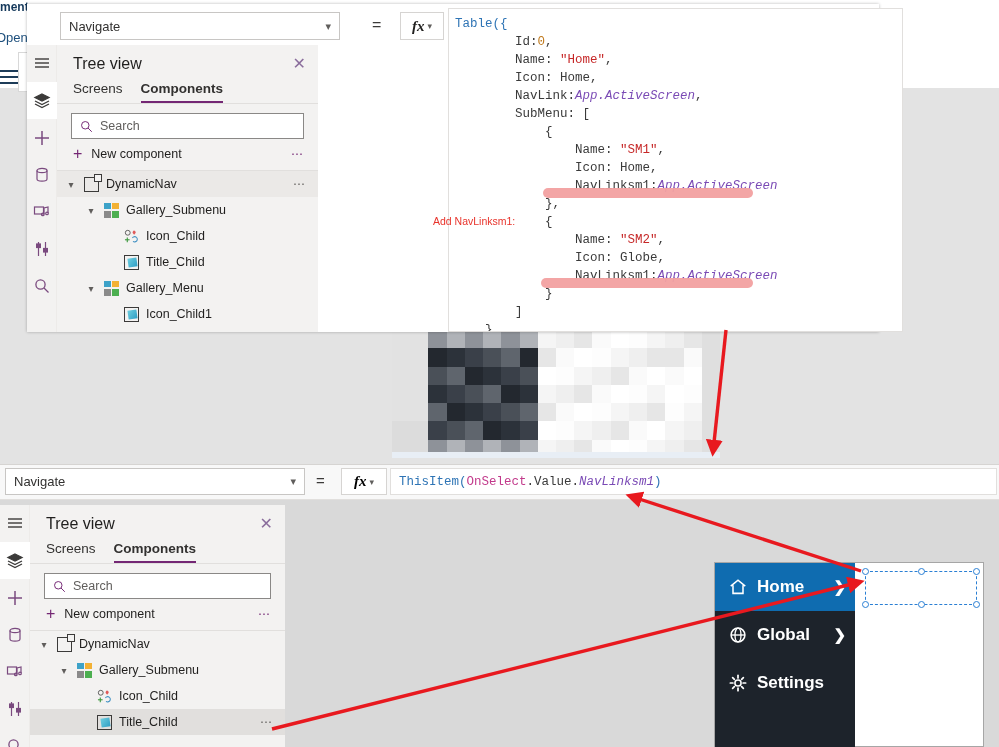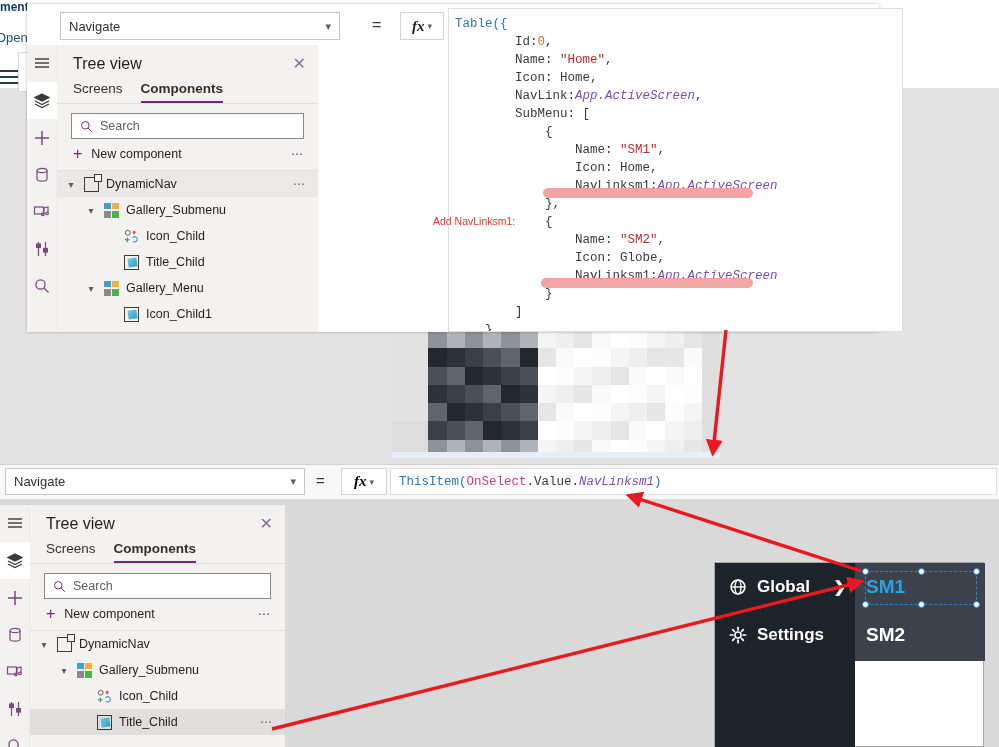--- a/index.html
+++ b/index.html
@@ -699,20 +699,27 @@
           <span class="chev"></span>
           <span class="ic ic-title"></span>
           <span>Title_Child</span>
           <span class="dots">⋯</span>
         </div>
       </div>
 </div>
 
 <div class="nav-app">
   <div class="nav-menu" id="navmenu">
+        <div class="nav-item sel">
+          <svg width="20" height="20" viewBox="0 0 22 22">
+            <path d="M3 10 L11 3.5 L19 10 M5.5 9 V18 h11 V9" fill="none" stroke="#ffffff" stroke-width="1.7"></path>
+          </svg>
+          <span>Home</span>
+          <span class="chev">❯</span>
+        </div>
         <div class="nav-item">
           <svg width="20" height="20" viewBox="0 0 22 22">
             <circle cx="11" cy="11" r="7.6" fill="none" stroke="#ffffff" stroke-width="1.7"></circle>
             <ellipse cx="11" cy="11" rx="3.3" ry="7.6" fill="none" stroke="#ffffff" stroke-width="1.5"></ellipse>
             <line x1="3.4" y1="11" x2="18.6" y2="11" stroke="#ffffff" stroke-width="1.5"></line>
           </svg>
           <span>Global</span>
           <span class="chev">❯</span>
         </div>
         <div class="nav-item">
@@ -725,28 +732,20 @@
               <line x1="16.6" y1="11" x2="19.4" y2="11"></line>
               <line x1="5.1" y1="5.1" x2="7" y2="7"></line>
               <line x1="15" y1="15" x2="16.9" y2="16.9"></line>
               <line x1="16.9" y1="5.1" x2="15" y2="7"></line>
               <line x1="7" y1="15" x2="5.1" y2="16.9"></line>
             </g>
           </svg>
           <span>Settings</span>
         </div>
       </div>
-  <div class="nav-sub" id="navsub">
-        <div class="sub-item active">
-          <span>SM1</span>
-        </div>
-        <div class="sub-item">
-          <span>SM2</span>
-        </div>
-      </div>
   <div class="sel-box">
     <div class="handle" style="left:-4px;  top:-4px;"></div>
     <div class="handle" style="left:52px;  top:-4px;"></div>
     <div class="handle" style="right:-4px; top:-4px;"></div>
     <div class="handle" style="left:-4px;  bottom:-4px;"></div>
     <div class="handle" style="left:52px;  bottom:-4px;"></div>
     <div class="handle" style="right:-4px; bottom:-4px;"></div>
   </div>
 </div>
 

